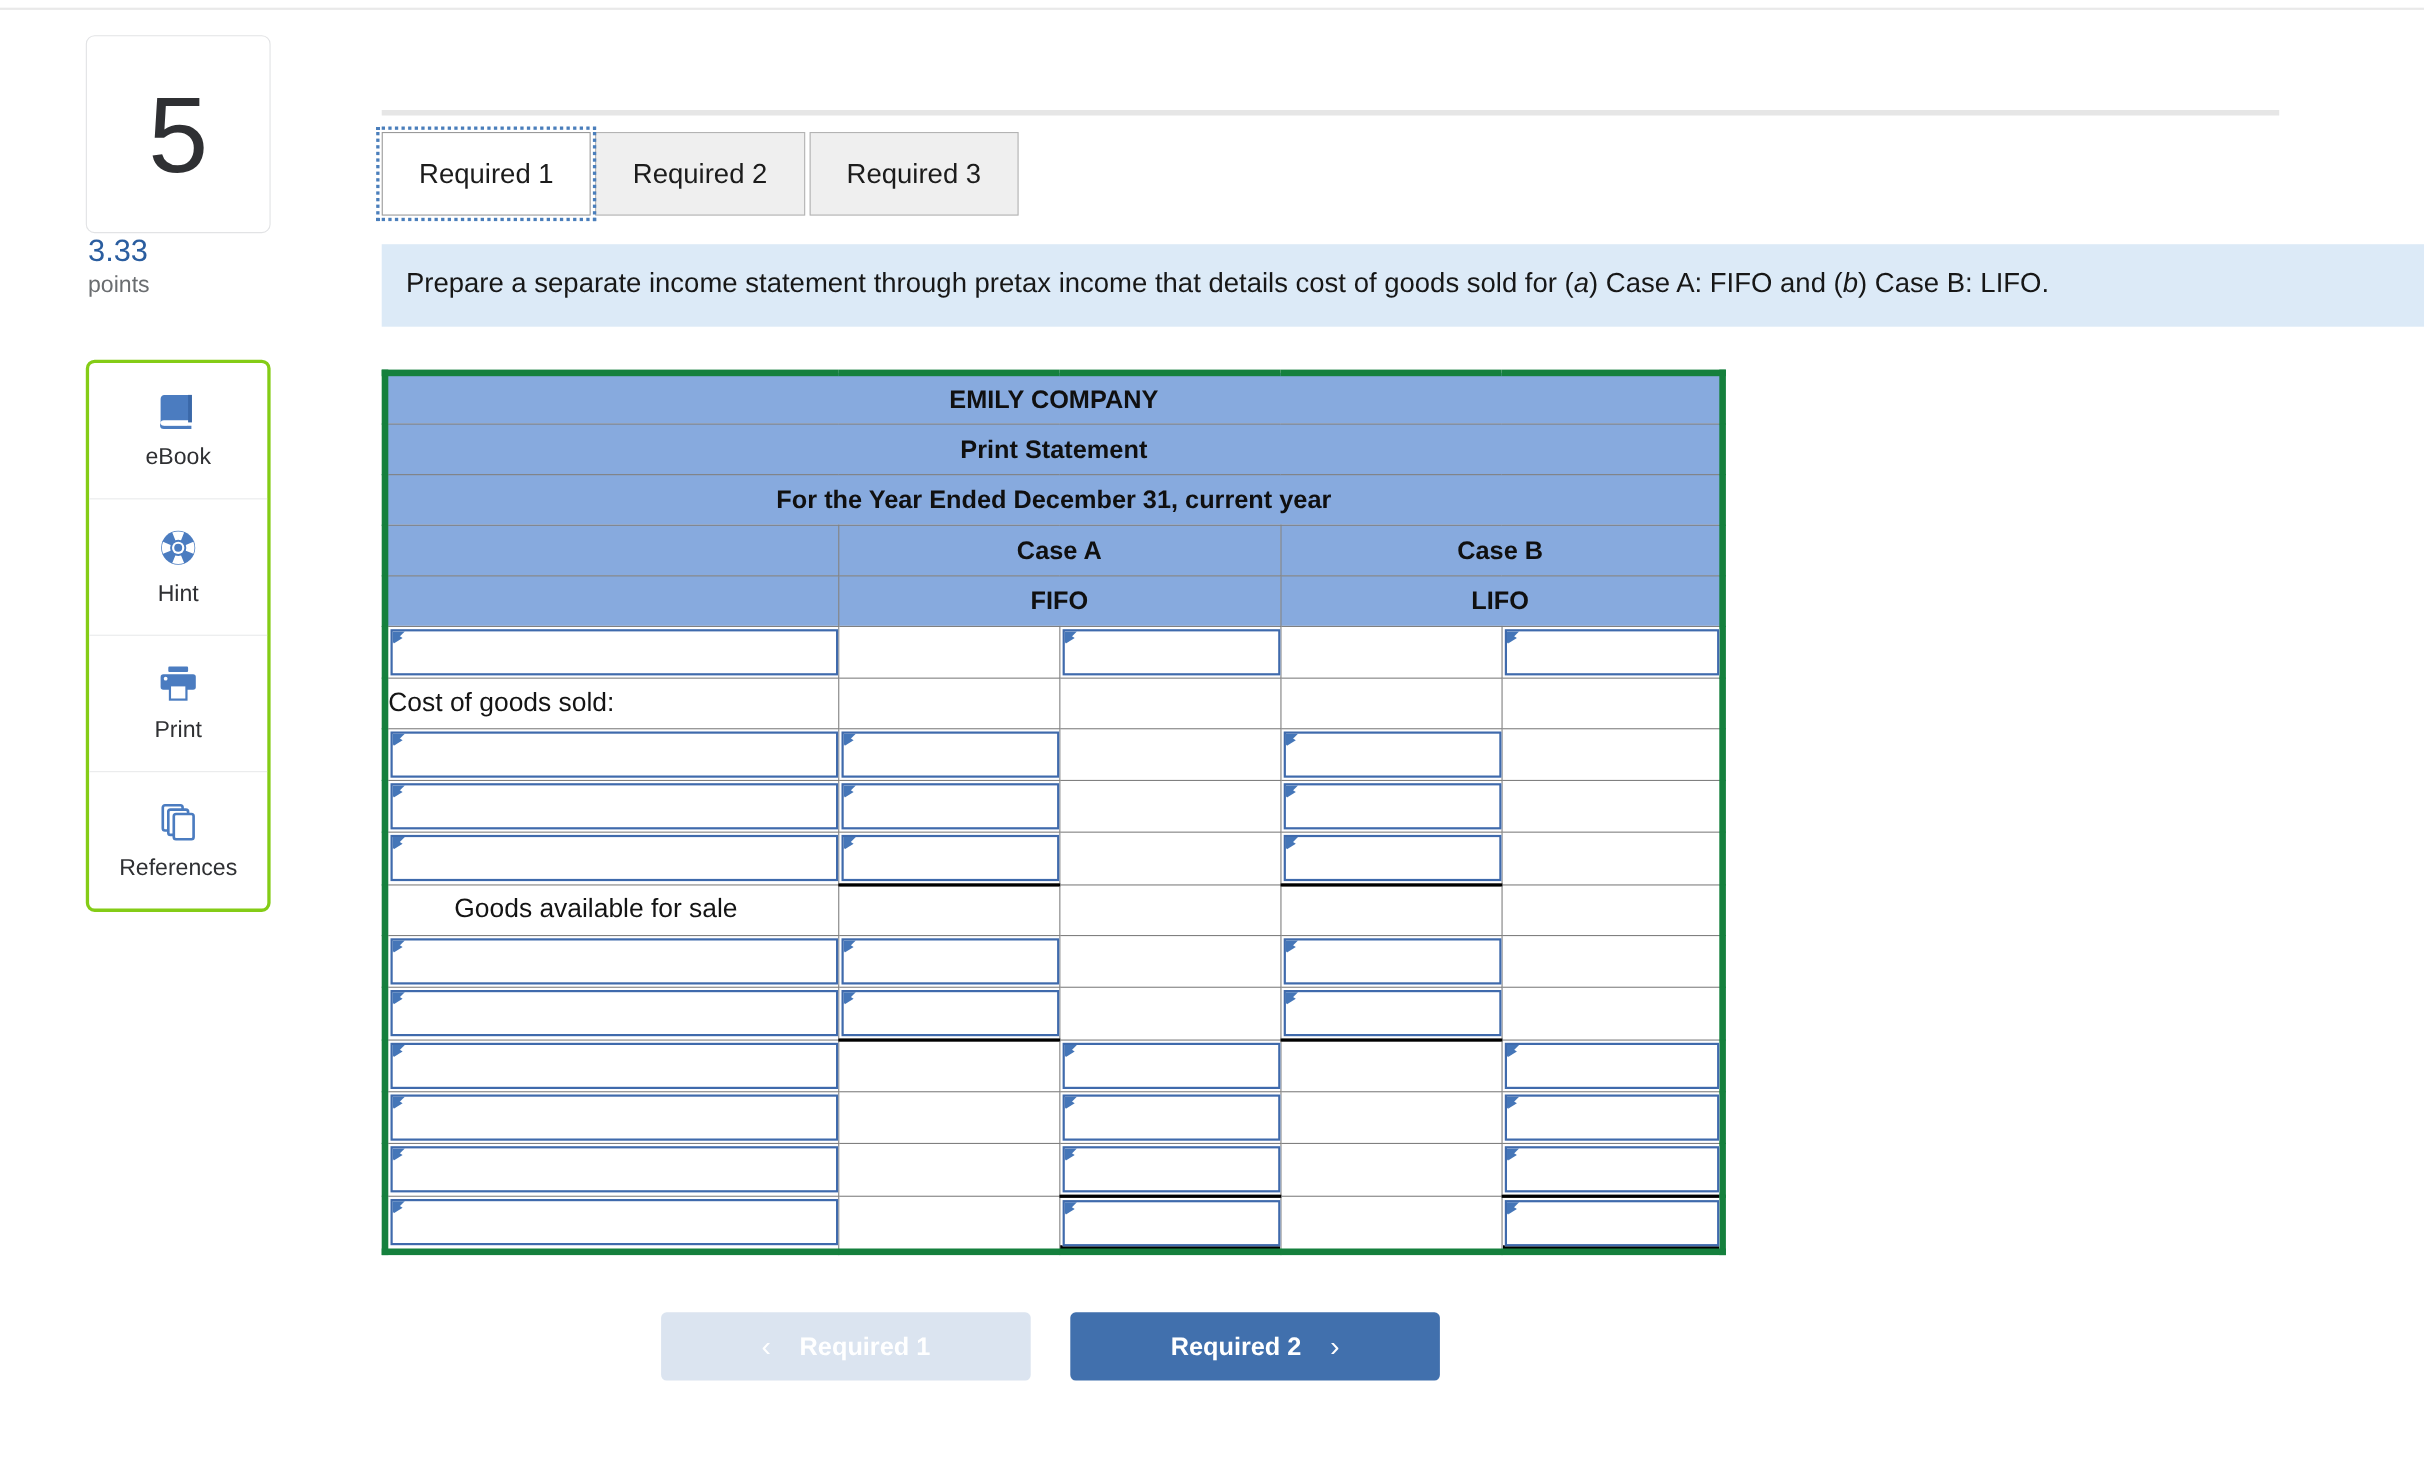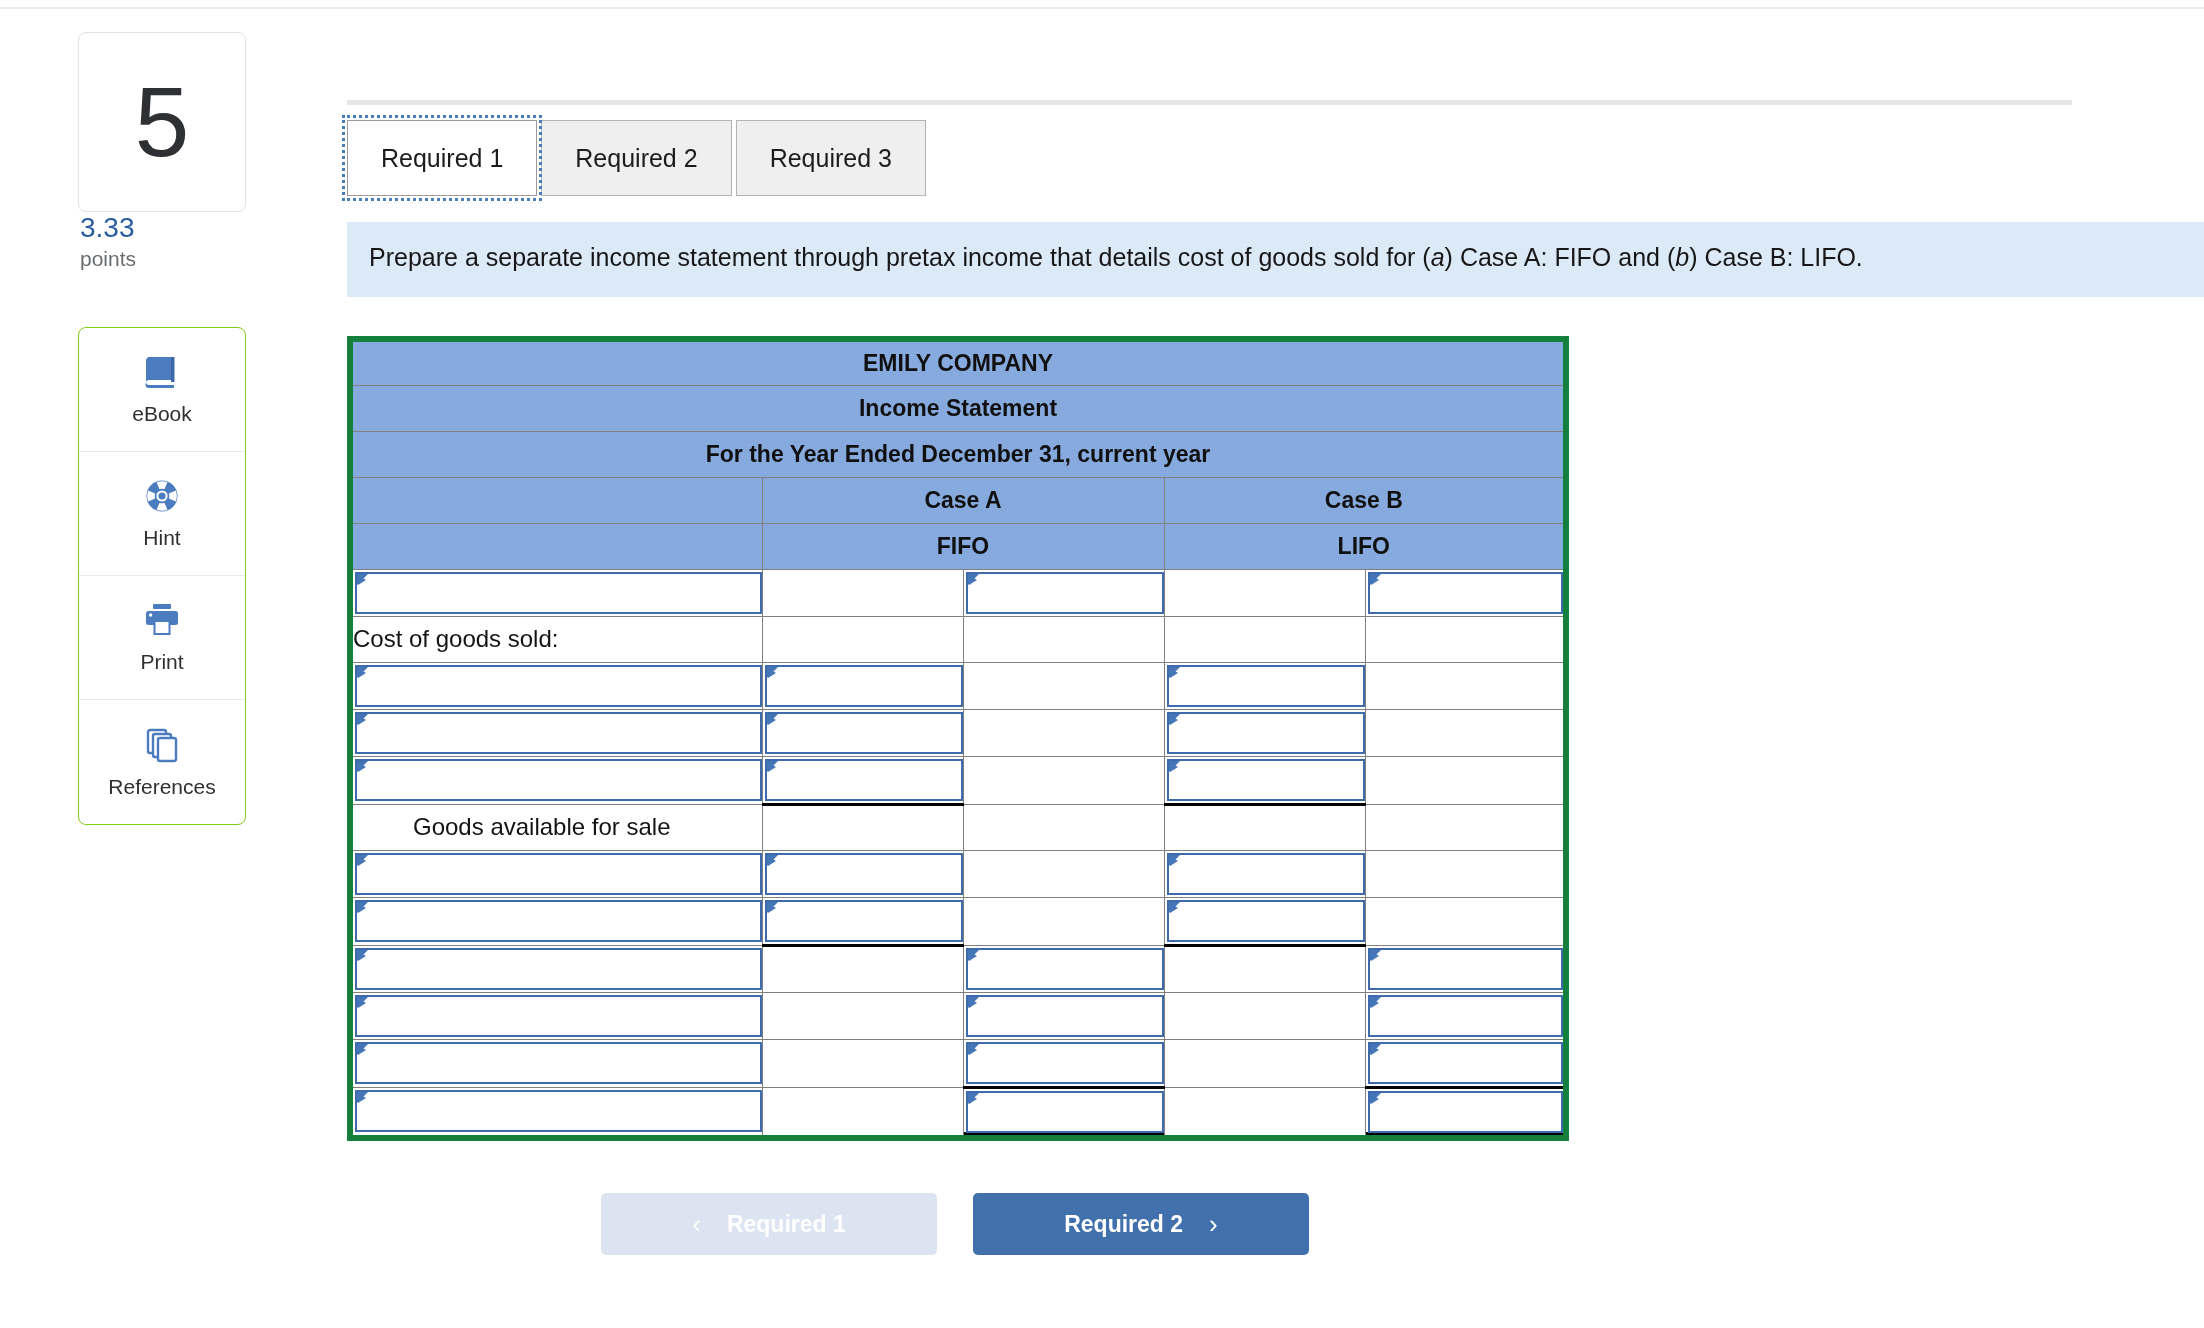--- a/index.html
+++ b/index.html
@@ -48,21 +48,21 @@
     font-size: 28px; color: #2a5d9f; line-height: 1.12;
     font-family: "Liberation Sans", sans-serif;
   }
   .points-lbl {
     font-size: 21px; color: #6a6d70; line-height: 1.35; margin-top: 2px;
   }
 
   .tool-card {
     margin-top: 53px;
     width: 168px;
-    border: 1px solid #84cc16;
+    border: 3px solid #84cc16;
     border-radius: 8px;
     background: #fff;
     overflow: hidden;
   }
   .tool-item {
     height: 124px;
     display: flex; flex-direction: column;
     align-items: center; justify-content: center;
     gap: 10px;
     border-bottom: 1px solid #e9eaec;
@@ -308,21 +308,21 @@
           <col class="c-a1">
           <col class="c-a2">
           <col class="c-b1">
           <col class="c-b2">
       </colgroup>
       <tbody>
         <tr>
           <td class="hdr" colspan="5">EMILY COMPANY</td>
         </tr>
         <tr>
-          <td class="hdr" colspan="5">Income Statement</td>
+          <td class="hdr" colspan="5">Print Statement</td>
         </tr>
         <tr>
           <td class="hdr" colspan="5">For the Year Ended December 31, current year</td>
         </tr>
         <tr>
           <td class="hdr"></td>
           <td class="hdr" colspan="2">Case A</td>
           <td class="hdr" colspan="2">Case B</td>
         </tr>
         <tr>

